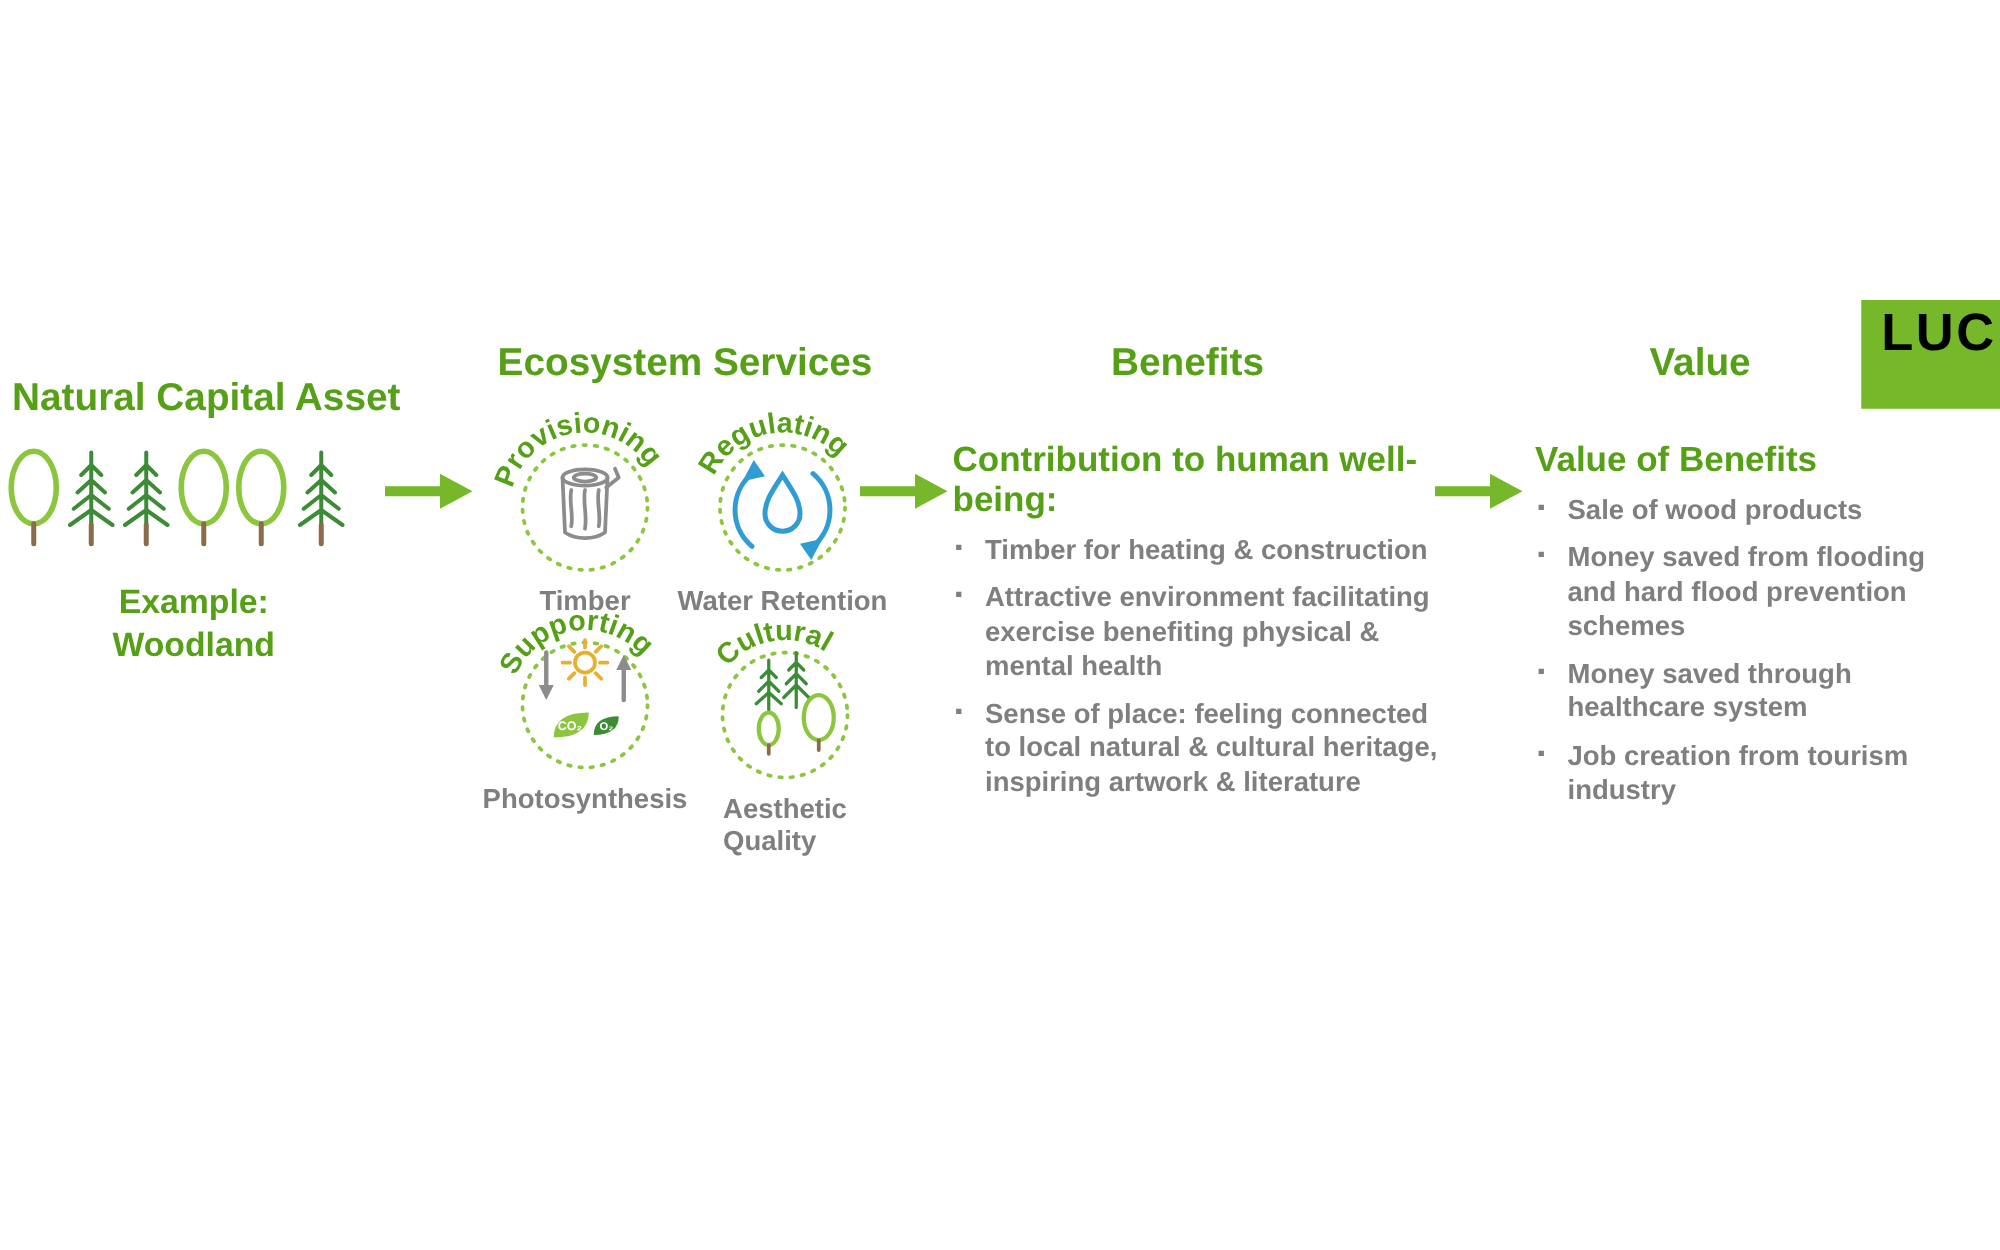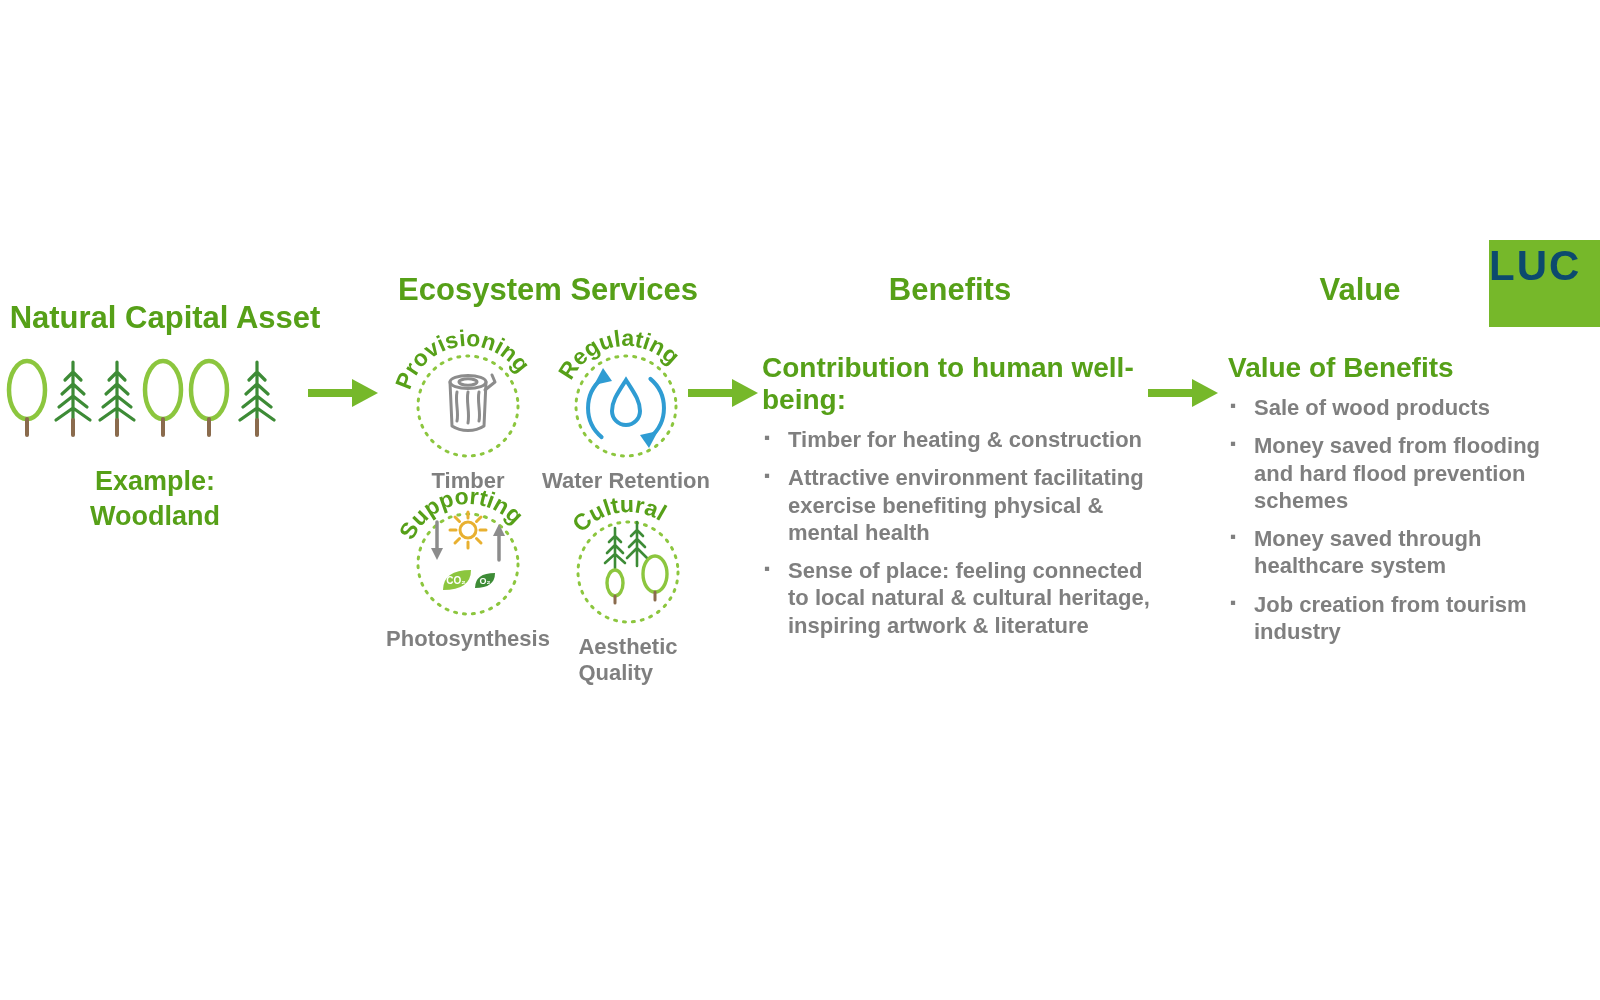--- a/index.html
+++ b/index.html
@@ -50,21 +50,21 @@
   .text-col{position:absolute;}
   .col-subheader{font-size:28px;font-weight:bold;color:var(--green);margin-bottom:10px;}
   .bullets{list-style:none;}
   .bullets li{position:relative;padding-left:26px;font-size:22px;font-weight:bold;color:var(--gray);
     line-height:1.24;margin-bottom:11px;white-space:pre-line;}
   .bullets li::before{content:"▪";position:absolute;left:2px;top:1px;font-size:17px;color:var(--gray);}
   .benefits-col{left:762px;top:352px;width:402px;}
   .value-col{left:1228px;top:352px;width:330px;}
 
   .logo{position:absolute;left:1489px;top:240px;width:111px;height:87px;background:var(--accent_green);}
-  .logo span{display:block;padding:2px 0 0 0;font-size:42px;font-weight:bold;color:#0c4a6e;letter-spacing:2px;}
+  .logo span{display:block;padding:2px 0 0 16px;font-size:42px;font-weight:bold;color:#000000;letter-spacing:2px;}
 </style>
 </head>
 <body>
 
 <div class="canvas">
 
   <div class="col-header asset-header">Natural Capital Asset</div>
   <div class="col-header services-header">Ecosystem Services</div>
   <div class="col-header benefits-header">Benefits</div>
   <div class="col-header value-header">Value</div>

